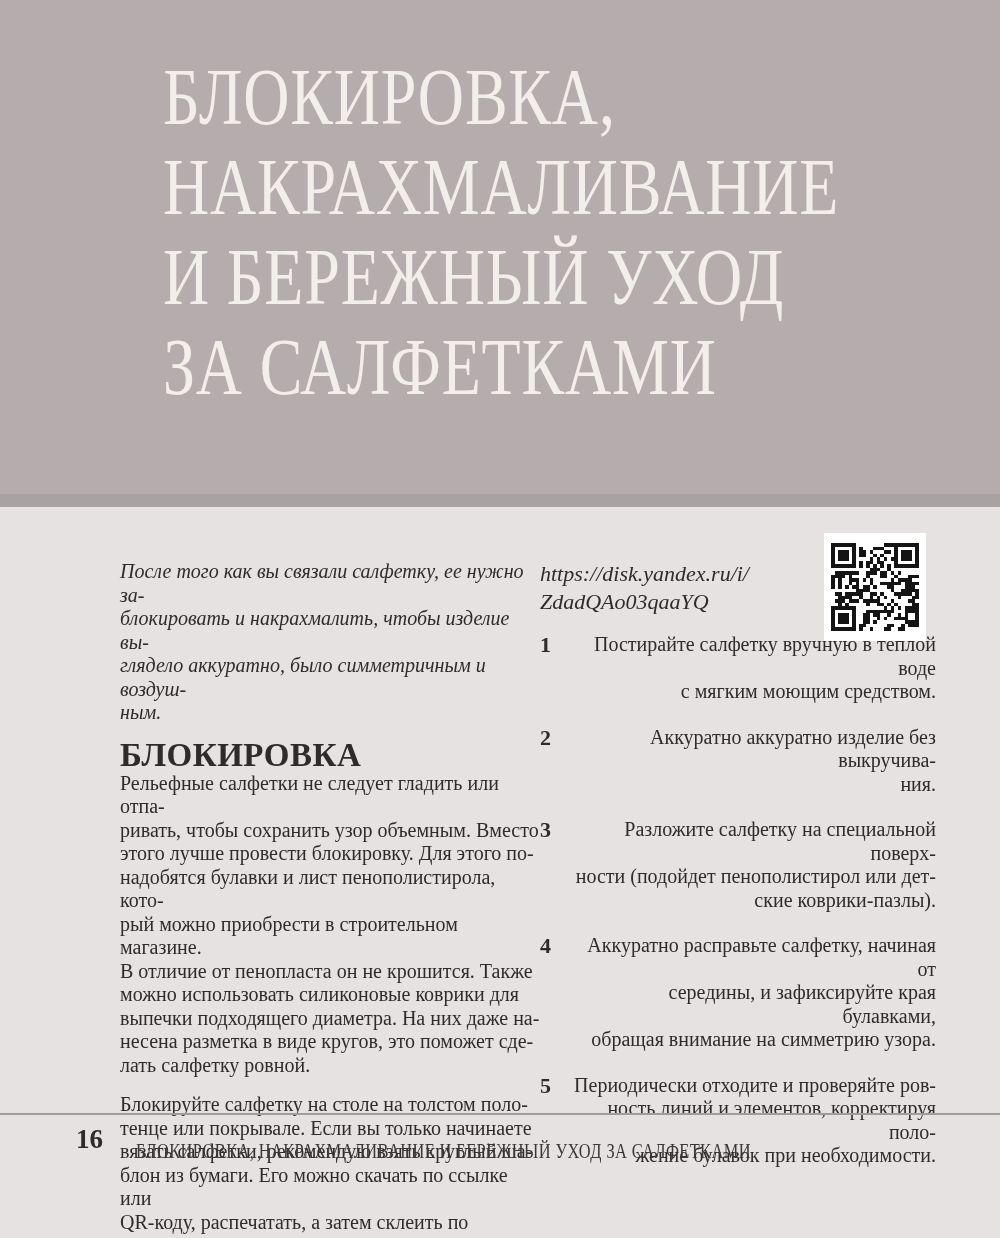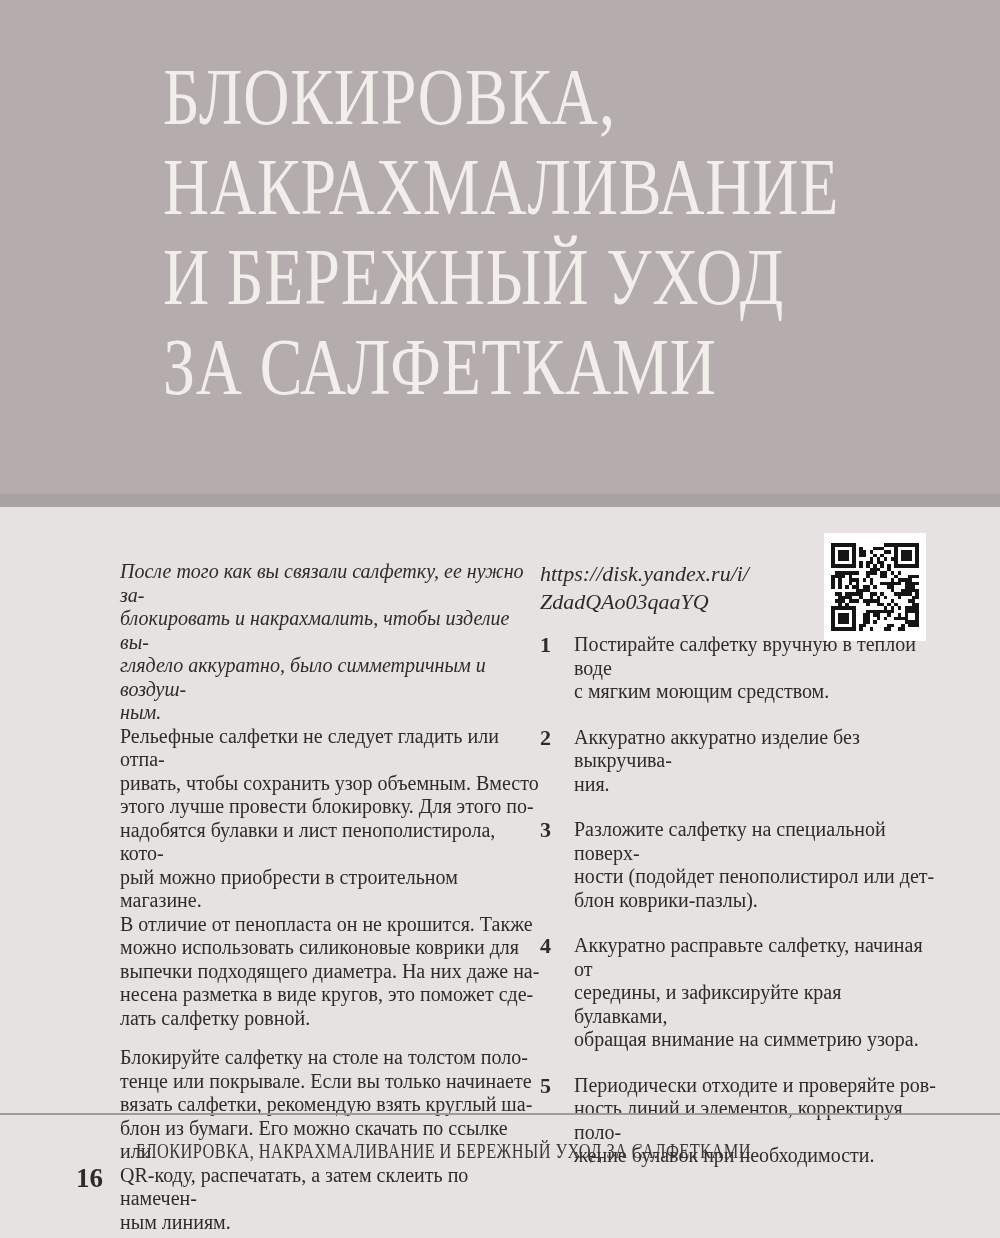--- a/index.html
+++ b/index.html
@@ -70,35 +70,36 @@
   }
   .steps{margin-top:17px;list-style:none;}
   .step{display:flex;margin-bottom:22px;}
   .step-num{
     flex:0 0 34px;
     font-size:22px;line-height:23.5px;font-weight:700;
   }
   .step-text{
     font-size:20px;line-height:23.5px;
     white-space:pre-line;
+    text-align:right;
   }
   
   .qr{
     position:absolute;left:824px;top:533px;width:102px;height:108px;
     background:#ffffff;
     display:flex;align-items:center;justify-content:center;
   }
   .qr svg{width:88px;height:88px;shape-rendering:crispEdges;}
   
   .footer-rule{
     position:absolute;left:0;top:1113px;width:1000px;height:2px;
     background:var(--footer_rule);
   }
   .page-num{
-    position:absolute;left:76px;top:1163px;
+    position:absolute;left:76px;top:1124px;
     font-size:27px;font-weight:700;
   }
   .running-title{
     position:absolute;left:136px;top:1140px;
     font-size:20px;letter-spacing:0.5px;
     color:var(--footer_text);
     transform:scaleX(0.82);transform-origin:0 50%;
     white-space:nowrap;
   }
 </style>
@@ -116,20 +117,21 @@
     </h1>
   </header>
   <div class="banner-strip"></div>
 
   <main>
     <section class="col-left">
       <p class="para intro">После того как вы связали салфетку, ее нужно за-
 блокировать и накрахмалить, чтобы изделие вы-
 глядело аккуратно, было симметричным и воздуш-
 ным.</p>
+      <h2 class="section-heading">БЛОКИРОВКА</h2>
       <p class="para p1">Рельефные салфетки не следует гладить или отпа-
 ривать, чтобы сохранить узор объемным. Вместо
 этого лучше провести блокировку. Для этого по-
 надобятся булавки и лист пенополистирола, кото-
 рый можно приобрести в строительном магазине.
 В отличие от пенопласта он не крошится. Также
 можно использовать силиконовые коврики для
 выпечки подходящего диаметра. На них даже на-
 несена разметка в виде кругов, это поможет сде-
 лать салфетку ровной.</p>
@@ -151,21 +153,21 @@
           </li>
           <li class="step">
             <span class="step-num">2</span>
             <div class="step-text">Аккуратно аккуратно изделие без выкручива-
 ния.</div>
           </li>
           <li class="step">
             <span class="step-num">3</span>
             <div class="step-text">Разложите салфетку на специальной поверх-
 ности (подойдет пенополистирол или дет-
-блон коврики-пазлы).</div>
+ские коврики-пазлы).</div>
           </li>
           <li class="step">
             <span class="step-num">4</span>
             <div class="step-text">Аккуратно расправьте салфетку, начиная от
 середины, и зафиксируйте края булавками,
 обращая внимание на симметрию узора.</div>
           </li>
           <li class="step">
             <span class="step-num">5</span>
             <div class="step-text">Периодически отходите и проверяйте ров-

